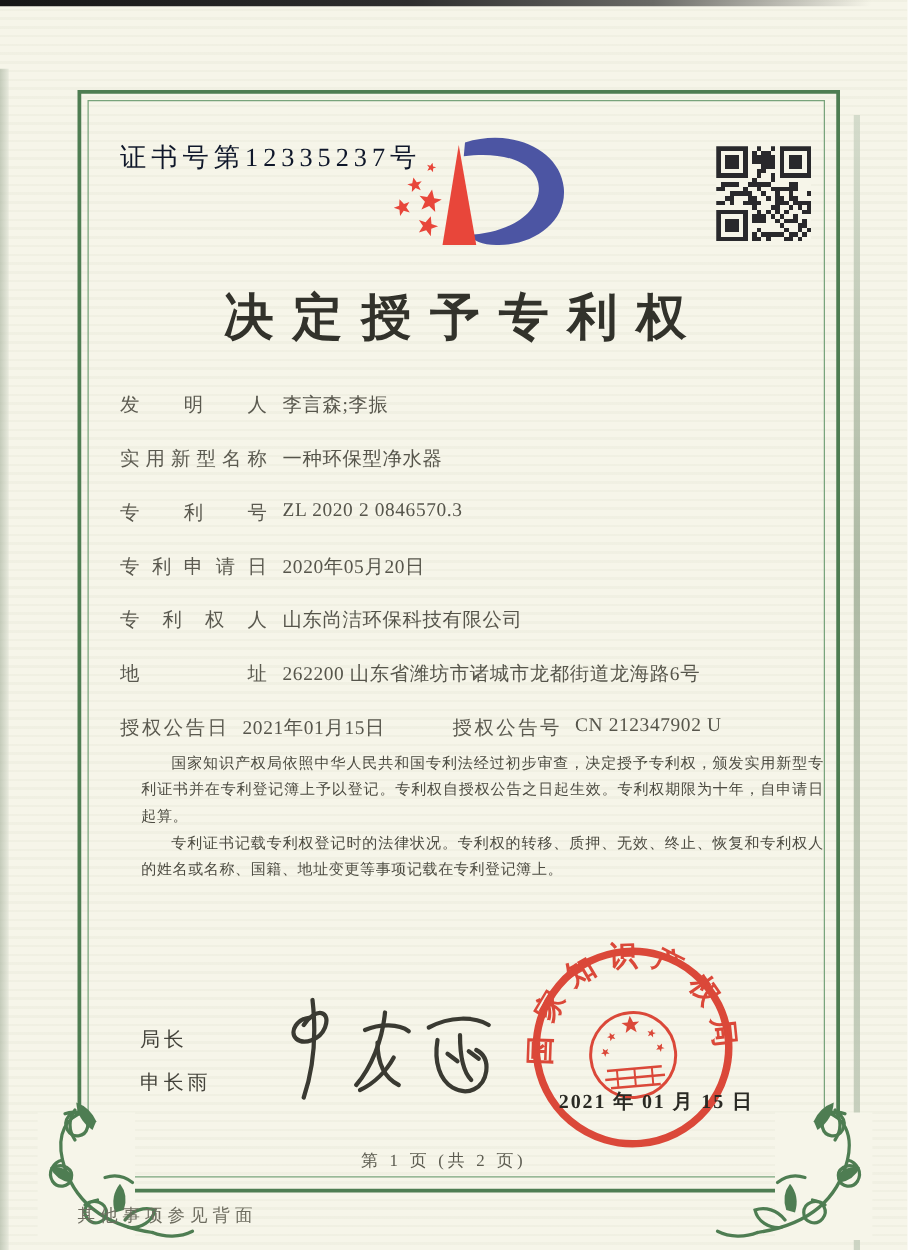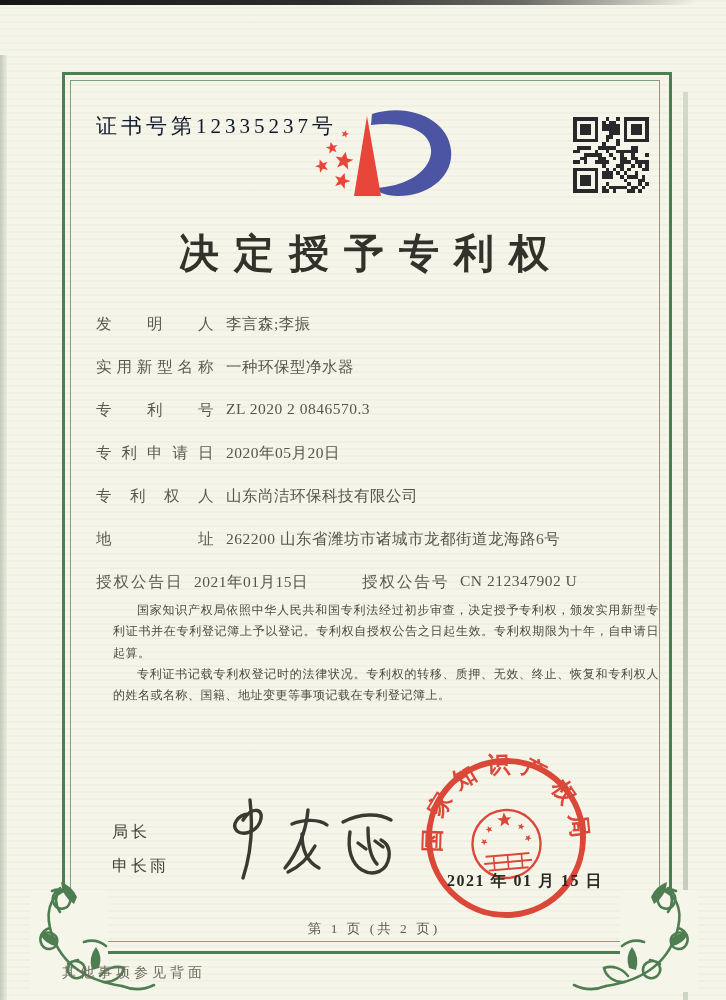--- a/index.html
+++ b/index.html
@@ -49,21 +49,21 @@
   .body-text p{margin:0; text-indent:2em;}
 
   .sig-title{position:absolute; left:112px; top:822px; font-size:16px; color:#44433b; letter-spacing:3px;}
   .sig-name{position:absolute; left:112px; top:856px; font-size:16px; color:#44433b; letter-spacing:3px;}
   .sig-svg{position:absolute; left:205px; top:788px;}
 
   .seal{position:absolute; left:420px; top:752px; transform:rotate(-5deg); opacity:.92;}
   .seal-date{position:absolute; left:447px; top:871px; font-size:16px; color:#2a2a24;
     letter-spacing:1.5px; font-weight:bold;}
 
-  .page-no{position:absolute; left:72px; top:920px; width:604px; text-align:center;
+  .page-no{position:absolute; left:53px; top:920px; width:604px; text-align:center;
     font-size:13.5px; color:#5d5c51; letter-spacing:3px;}
   .back-note{position:absolute; left:62px; top:964px; width:604px; text-align:left;
     font-size:14px; color:#6e6d60; letter-spacing:4px;}
 </style>
 </head>
 <body>
 
 <div class="page">
   <div class="scan-top"></div>
   <div class="scan-left"></div>

